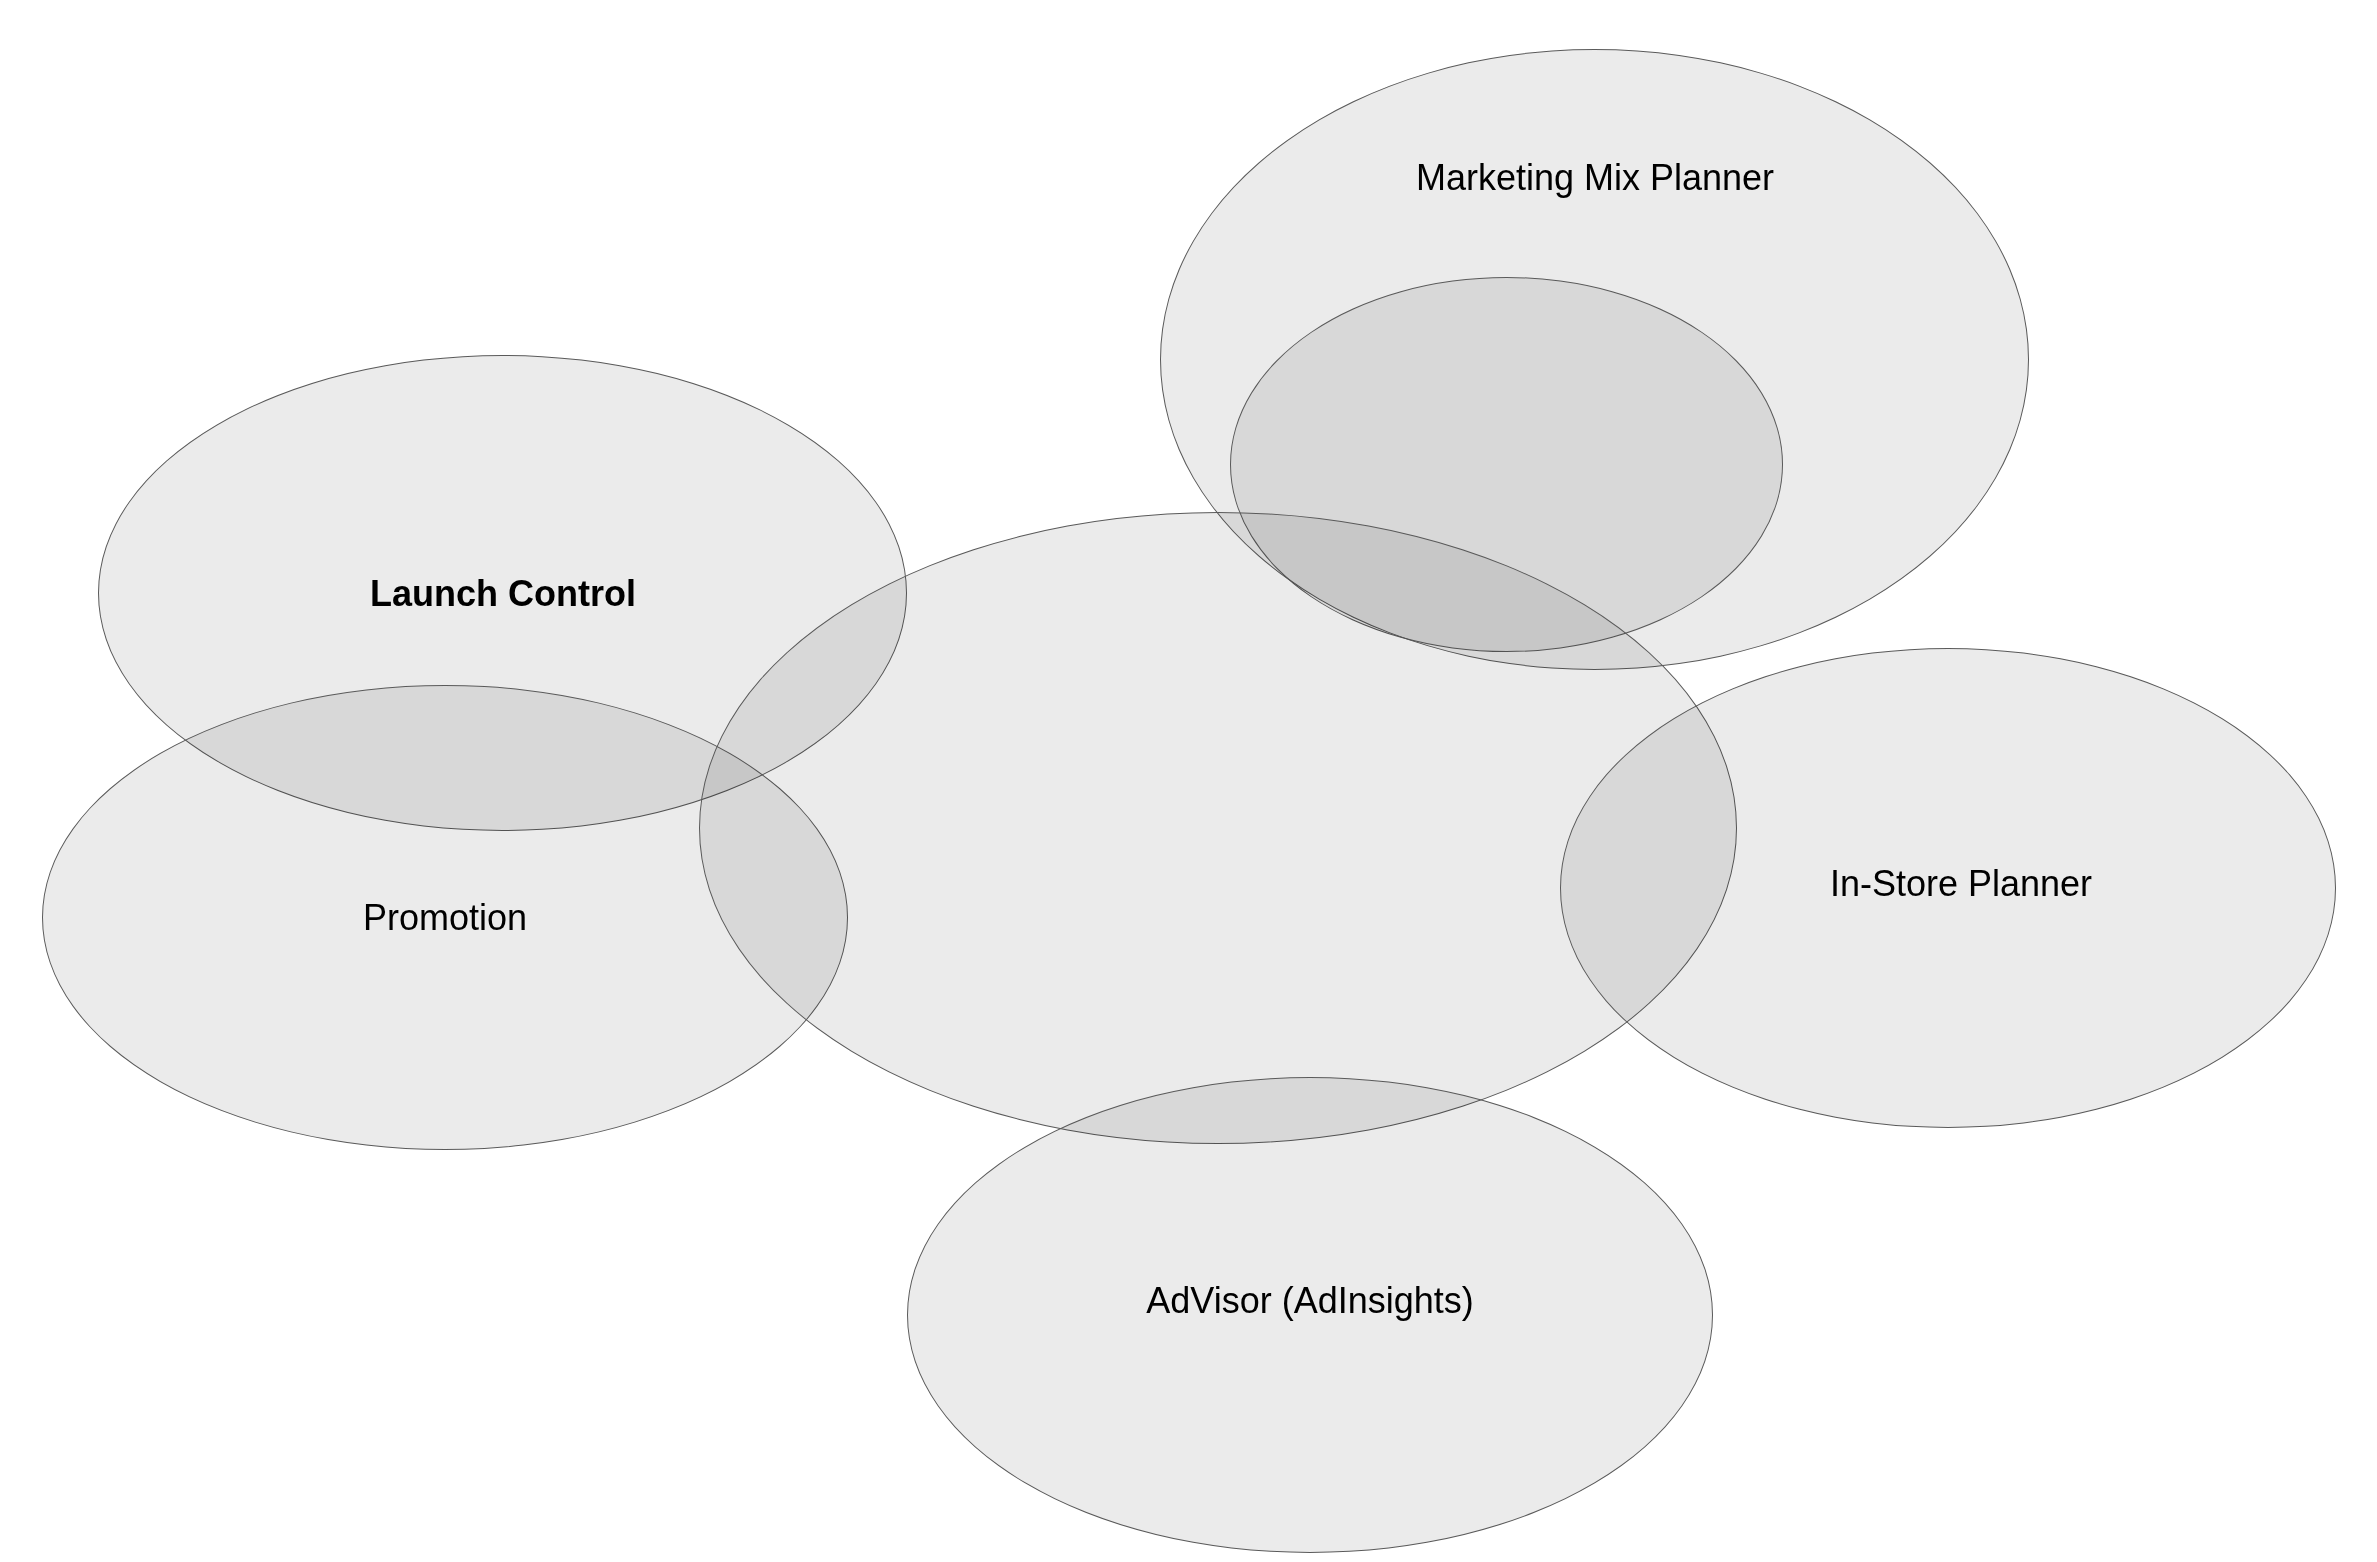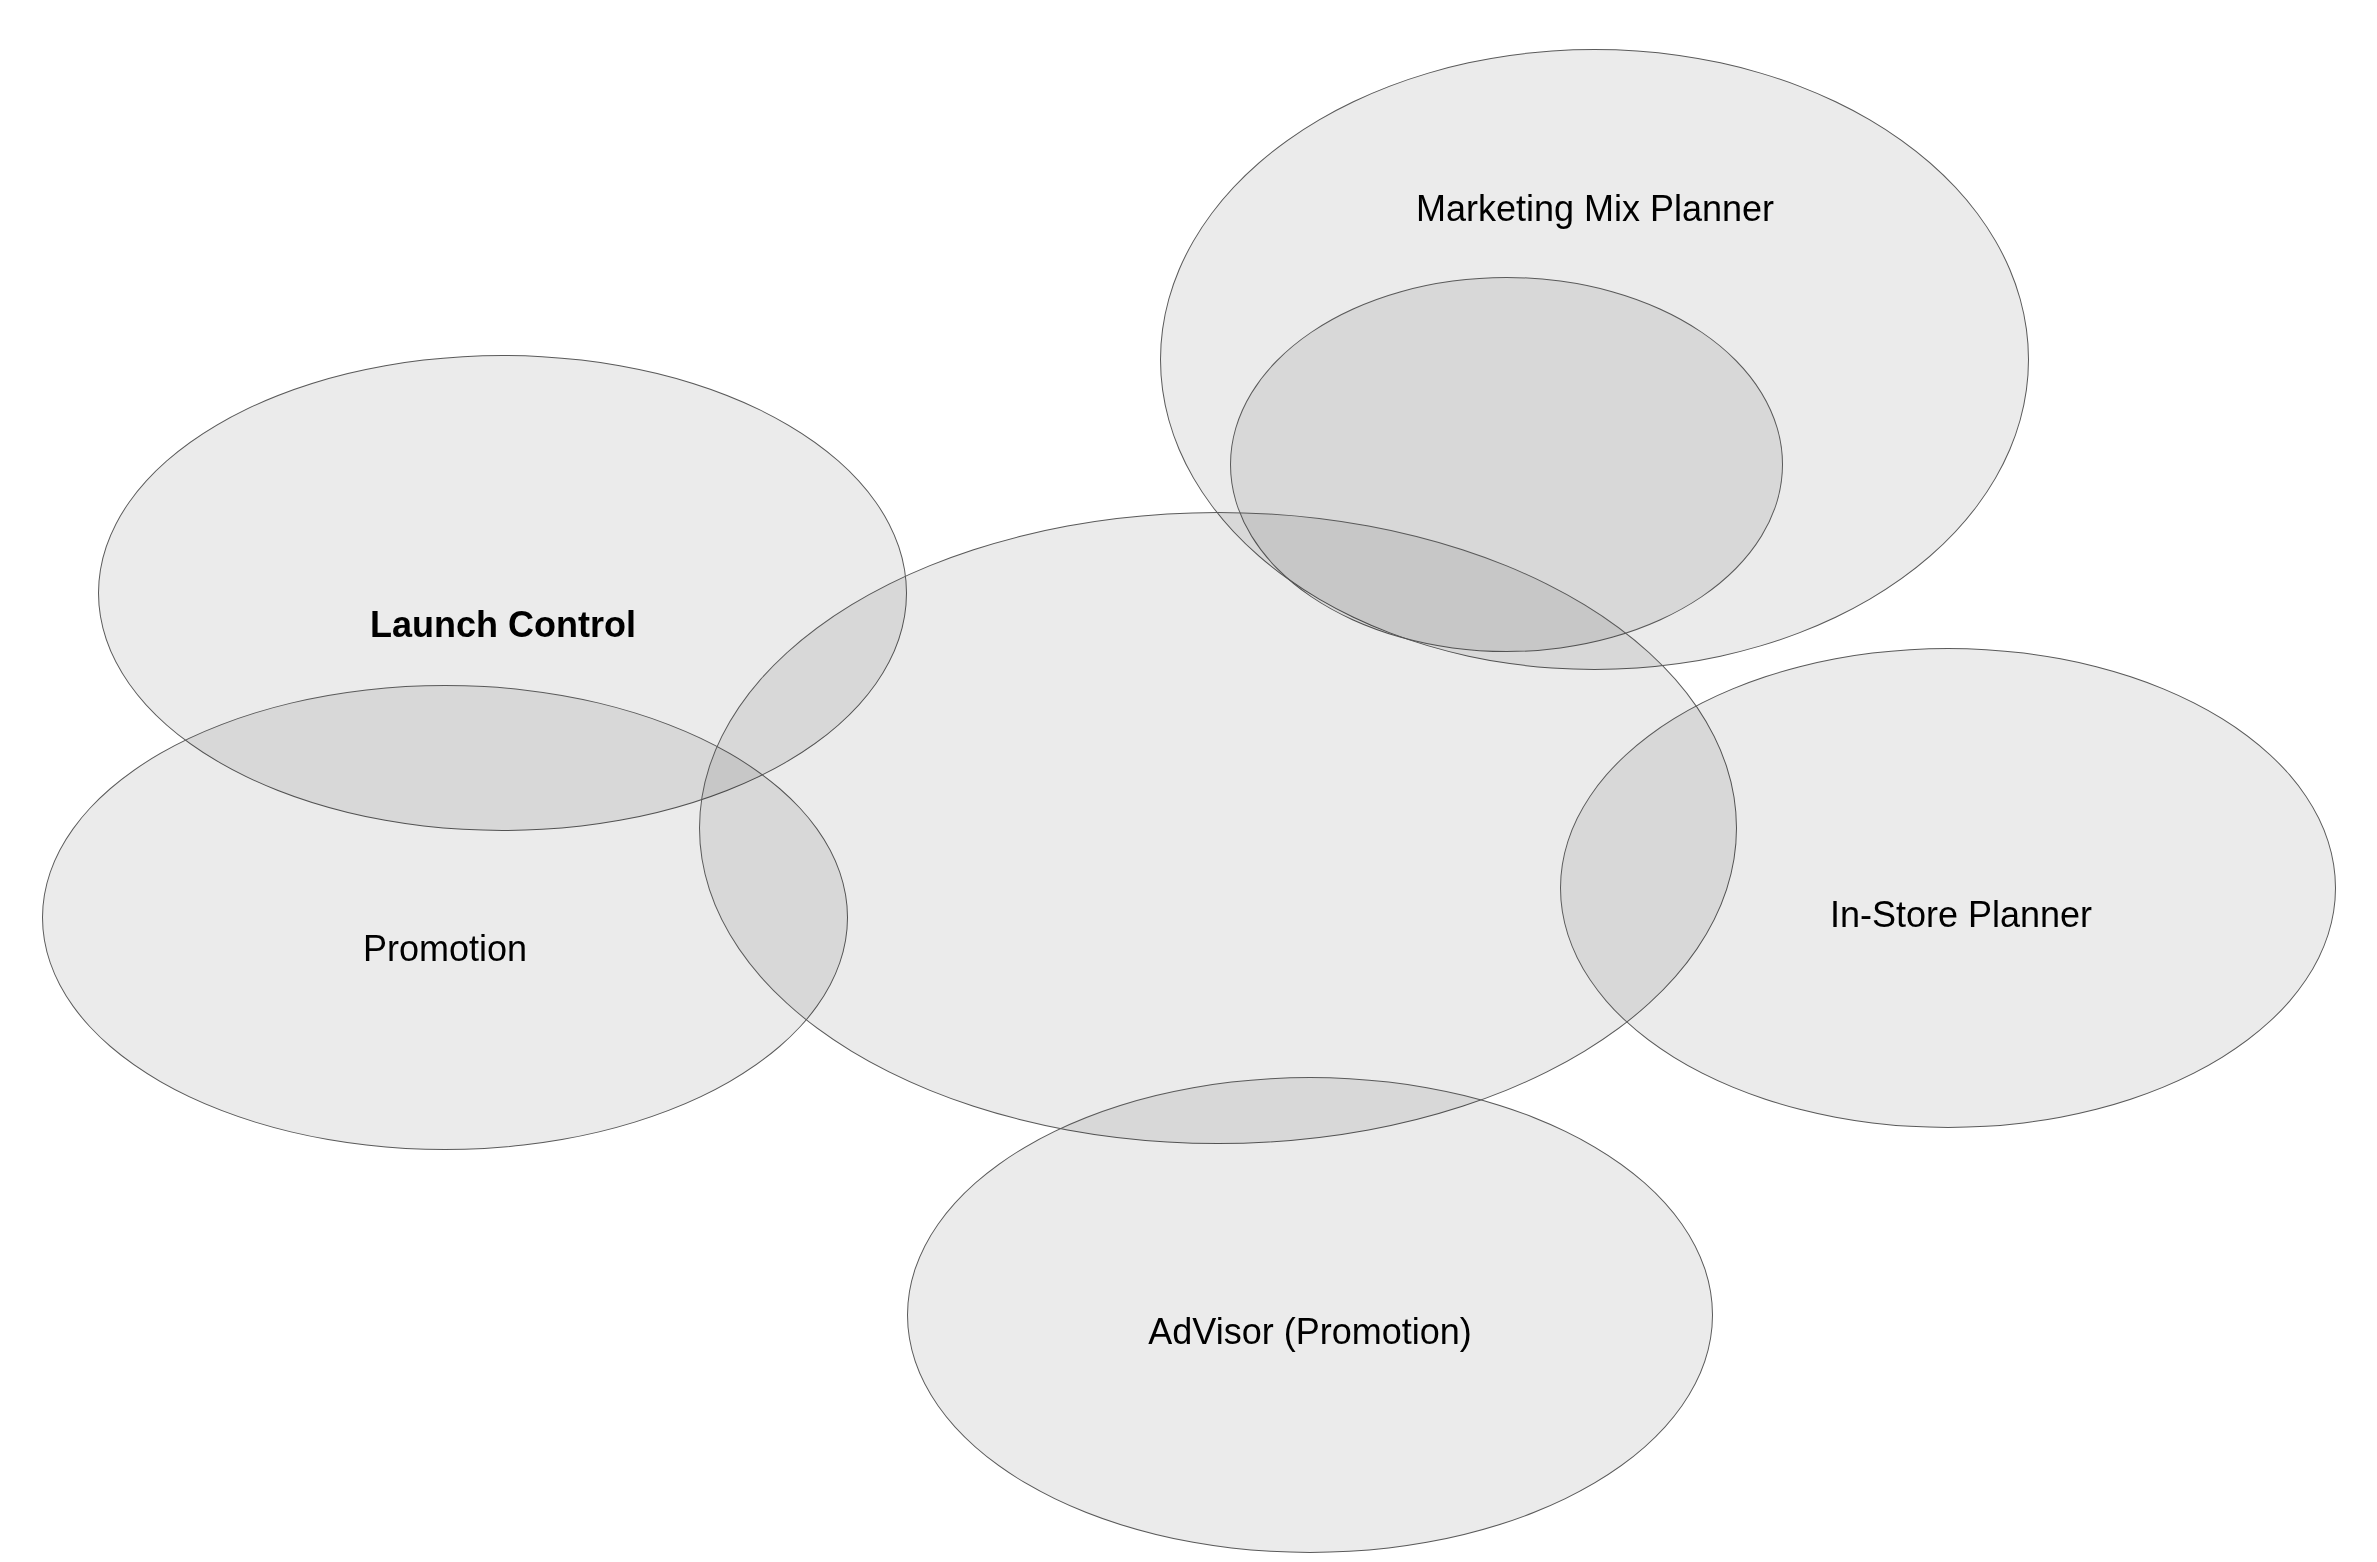--- a/index.html
+++ b/index.html
@@ -29,36 +29,35 @@
     border: 1.2px solid var(--stroke);
   }
   .node-label {
     position: absolute;
     transform: translate(-50%, -50%);
     font-size: 36px;
     line-height: 1.2;
     color: var(--label-color);
     white-space: nowrap;
     text-align: center;
-    margin-top: 31px;
   }
 </style>
 </head>
 <body>
 
 <div class="canvas">
 
   <div class="ellipse" style="left:1160px; top:49px; width:869px; height:621px;"></div>
   <div class="ellipse" style="left:1230px; top:277px; width:553px; height:375px;"></div>
   <div class="ellipse" style="left:98px; top:355px; width:809px; height:476px;"></div>
   <div class="ellipse" style="left:42px; top:685px; width:806px; height:465px;"></div>
   <div class="ellipse" style="left:699px; top:512px; width:1038px; height:632px;"></div>
   <div class="ellipse" style="left:1560px; top:648px; width:776px; height:480px;"></div>
   <div class="ellipse" style="left:907px; top:1077px; width:806px; height:476px;"></div>
 
   <div class="node-label" style="left:1595px; top:178px;">Marketing Mix Planner</div>
   <div class="node-label" style="left:503px; top:594px;font-weight:bold;">Launch Control</div>
   <div class="node-label" style="left:445px; top:918px;">Promotion</div>
   <div class="node-label" style="left:1961px; top:884px;">In-Store Planner</div>
-  <div class="node-label" style="left:1310px; top:1301px;">AdVisor (Promotion)</div>
+  <div class="node-label" style="left:1310px; top:1301px;">AdVisor (AdInsights)</div>
 
 </div>
 
 
 </body></html>

